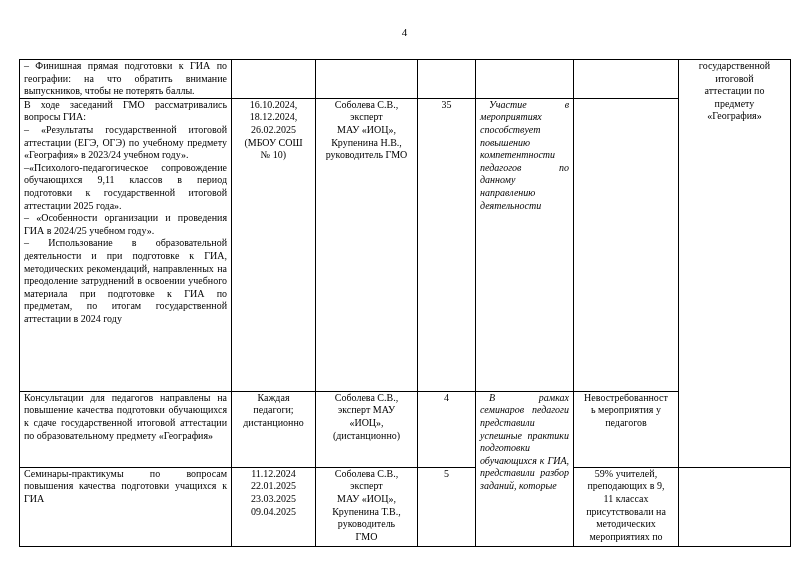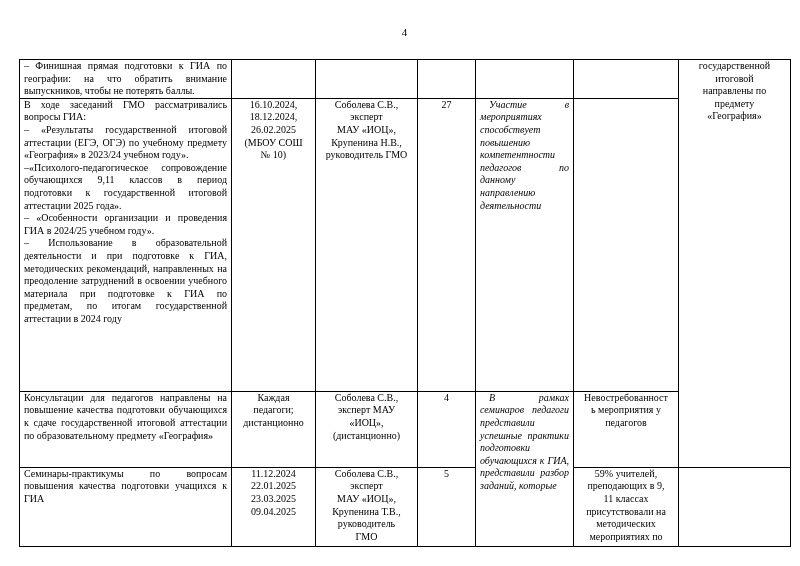--- a/index.html
+++ b/index.html
@@ -56,42 +56,42 @@
     <tbody>
         <tr class="r1">
       <td class="just pre">– Финишная прямая подготовки к ГИА по географии: на что обратить внимание выпускников, чтобы не потерять баллы.</td>
       <td></td>
       <td></td>
       <td></td>
       <td></td>
       <td></td>
       <td rowspan="3" class="cen pre">государственной
 итоговой
-направлены по
+аттестации по
 предмету
 «География»</td>
     </tr>
 
     <tr class="r2">
       <td class="just pre">В ходе заседаний ГМО рассматривались вопросы ГИА:
 – «Результаты государственной итоговой аттестации (ЕГЭ, ОГЭ) по учебному предмету «География» в 2023/24 учебном году».
 –«Психолого-педагогическое сопровождение обучающихся 9,11 классов в период подготовки к государственной итоговой аттестации 2025 года».
 – «Особенности организации и проведения ГИА в 2024/25 учебном году».
 – Использование в образовательной деятельности и при подготовке к ГИА, методических рекомендаций, направленных на преодоление затруднений в освоении учебного материала при подготовке к ГИА по предметам, по итогам государственной аттестации в 2024 году</td>
       <td class="cen pre">16.10.2024,
 18.12.2024,
 26.02.2025
 (МБОУ СОШ
 № 10)</td>
       <td class="cen pre">Соболева С.В.,
 эксперт
 МАУ «ИОЦ»,
 Крупенина Н.В.,
 руководитель ГМО</td>
-      <td class="cen">27</td>
+      <td class="cen">35</td>
       <td class="just pre indent">Участие в мероприятиях способствует повышению компетентности педагогов по данному направлению деятельности</td>
       <td></td>
     </tr>
 
     <tr class="r3">
       <td class="just pre">Консультации для педагогов направлены на повышение качества подготовки обучающихся к сдаче государственной итоговой аттестации по образовательному предмету «География»</td>
       <td class="cen pre">Каждая
 педагоги;
 дистанционно</td>
       <td class="cen pre">Соболева С.В.,

